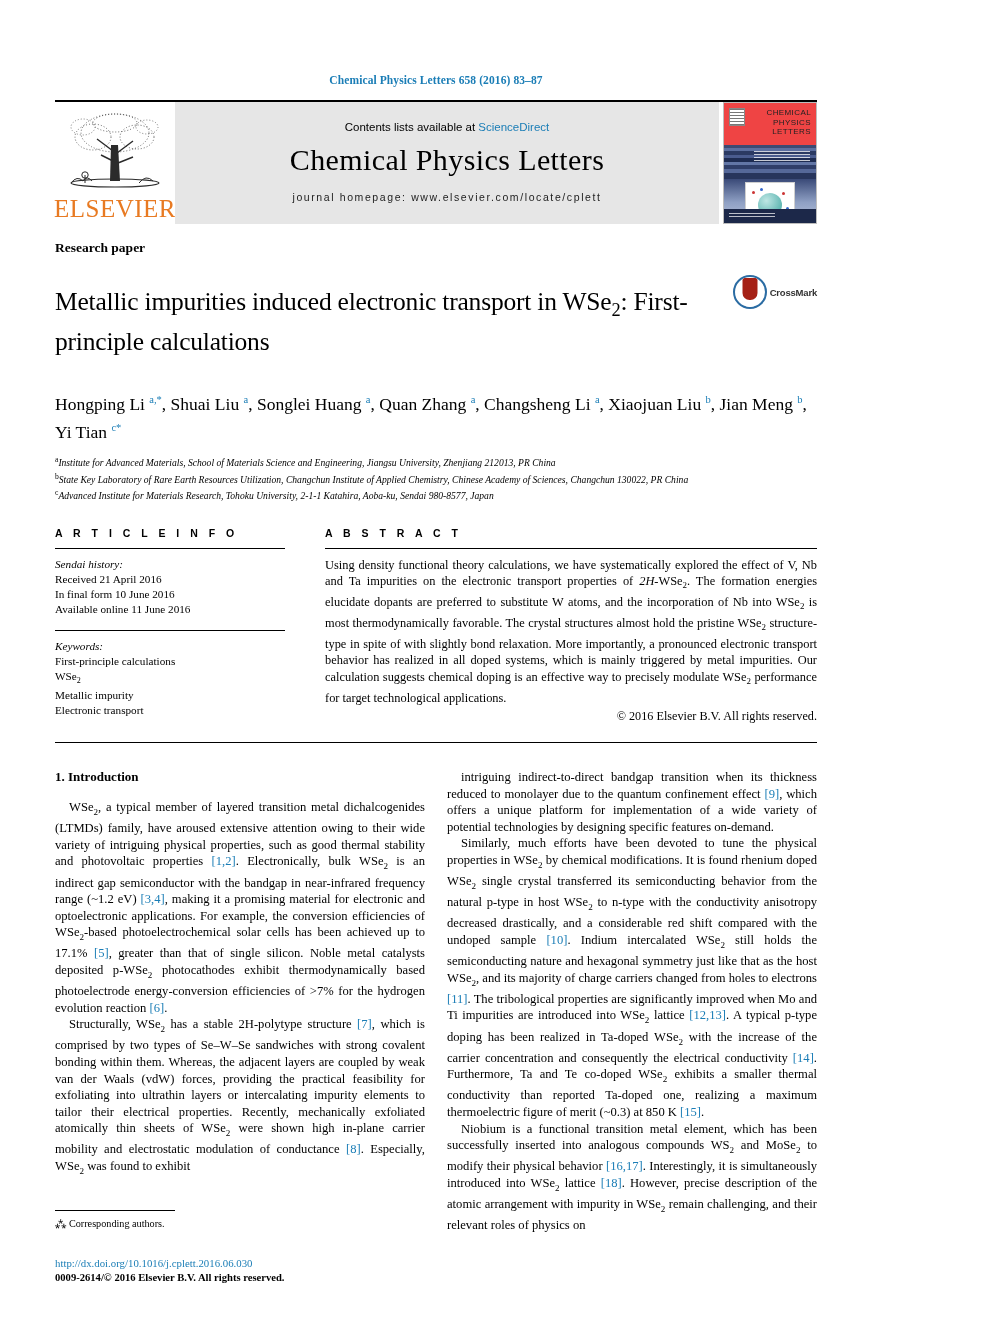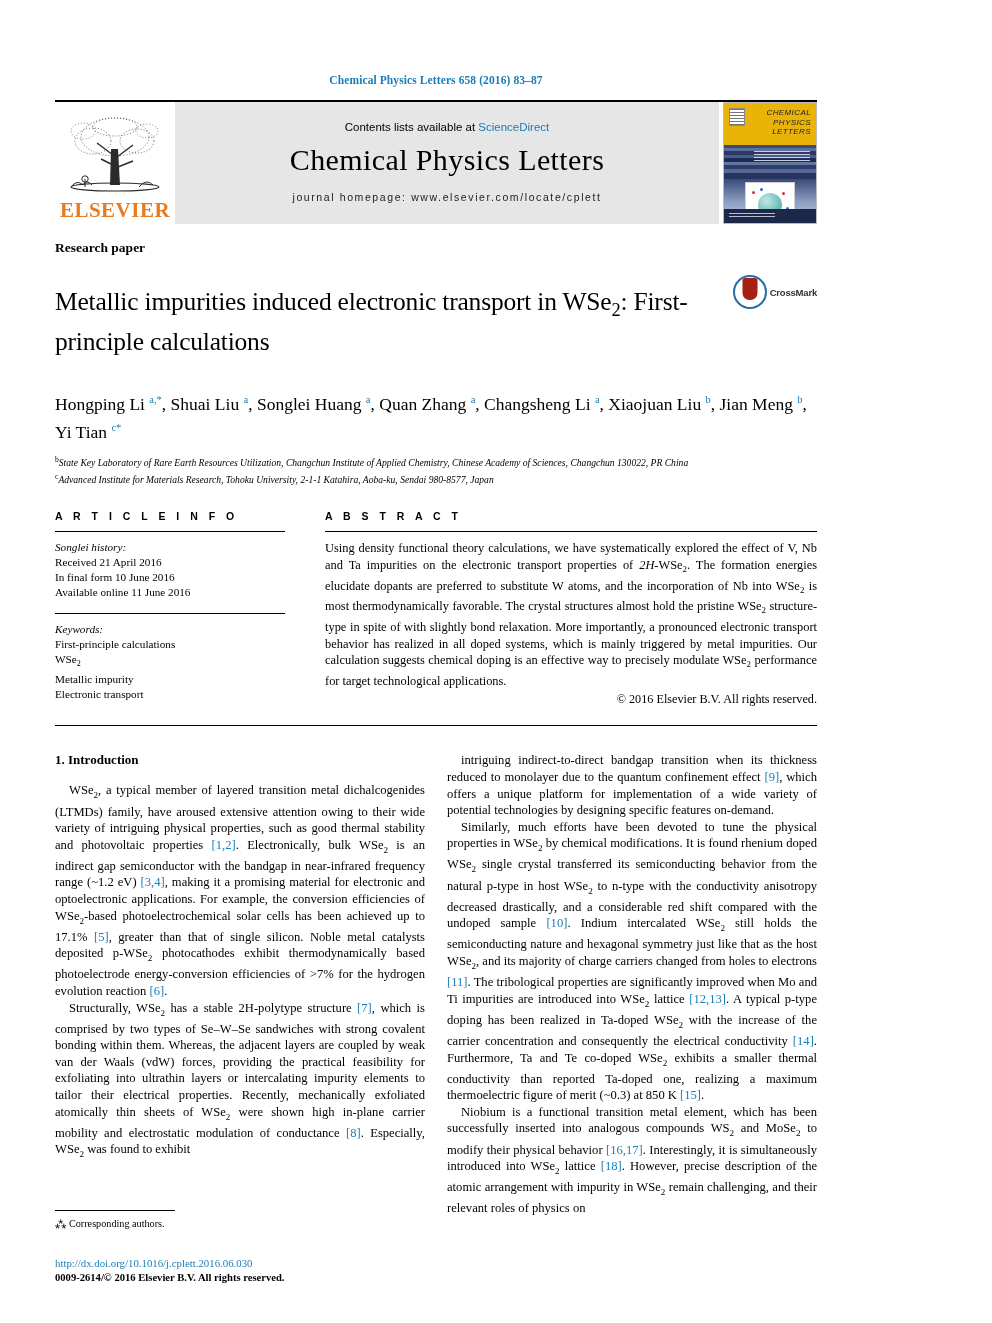--- a/index.html
+++ b/index.html
@@ -58,25 +58,25 @@
     box-sizing: border-box;
   }
   .tree {
     width: 104px;
     height: 84px;
     position: relative;
     margin-bottom: 1px;
   }
   .elsevier-word {
     font-family: "Liberation Serif", serif;
-    font-size: 21px;
+    font-size: 25px;
     letter-spacing: 0.5px;
     color: #e87a22;
     line-height: 1;
-    font-weight: 700;
+    font-weight: 400;
   }
   .mast-center {
     flex: 1 1 auto;
     background: #e6e6e6;
     display: flex;
     flex-direction: column;
     align-items: center;
     justify-content: center;
     padding: 6px 0 8px 0;
     box-sizing: border-box;
@@ -105,23 +105,22 @@
     width: 94px;
     background: #fff;
     border: 1px solid #bdbdbd;
     box-sizing: border-box;
     position: relative;
     overflow: hidden;
     margin: 0 0 0 4px;
   }
   .cover-top {
     height: 42px;
-    background: #eab308;
-    position: relative;
-    font-style: italic;
+    background: #ef4444;
+    position: relative;
   }
   .cover-elsevier-mark {
     position: absolute;
     left: 5px; top: 5px;
     width: 14px; height: 16px;
     background:
       repeating-linear-gradient(to bottom, #777 0 1px, #fff 1px 3px);
     border: 1px solid #888;
   }
   .cover-title {
@@ -454,29 +453,30 @@
         <div class="cm-shield"></div>
         <div class="cm-notch"></div>
       </div>
       <div class="cm-text">CrossMark</div>
     </div>
   </div>
 
   <div class="authors"><span>Hongping Li <sup class="blue">a,*</sup></span>, <span>Shuai Liu <sup class="blue">a</sup></span>, <span>Songlei Huang <sup class="blue">a</sup></span>, <span>Quan Zhang <sup class="blue">a</sup></span>, <span>Changsheng Li <sup class="blue">a</sup></span>, <span>Xiaojuan Liu <sup class="blue">b</sup></span>, <span>Jian Meng <sup class="blue">b</sup></span>, <span>Yi Tian <sup class="blue">c*</sup></span></div>
 
   <div class="affiliations">
+      <div><sup>a</sup>Institute for Advanced Materials, School of Materials Science and Engineering, Jiangsu University, Zhenjiang 212013, PR China</div>
       <div><sup>b</sup>State Key Laboratory of Rare Earth Resources Utilization, Changchun Institute of Applied Chemistry, Chinese Academy of Sciences, Changchun 130022, PR China</div>
       <div><sup>c</sup>Advanced Institute for Materials Research, Tohoku University, 2-1-1 Katahira, Aoba-ku, Sendai 980-8577, Japan</div>
     </div>
 
   <div class="info-abstract">
     <div class="col-info">
       <div class="sec-head">A R T I C L E   I N F O</div>
       <div class="rule"></div>
-      <div class="info-label">Songlei history:</div>
+      <div class="info-label">Sendai history:</div>
       <div>
           <div class="info-line">Received 21 April 2016</div>
           <div class="info-line">In final form 10 June 2016</div>
           <div class="info-line">Available online 11 June 2016</div>
         </div>
       <div class="rule-thin"></div>
       <div class="info-label">Keywords:</div>
       <div>
           <div class="info-line">First-principle calculations</div>
           <div class="info-line">WSe<sub>2</sub></div>

